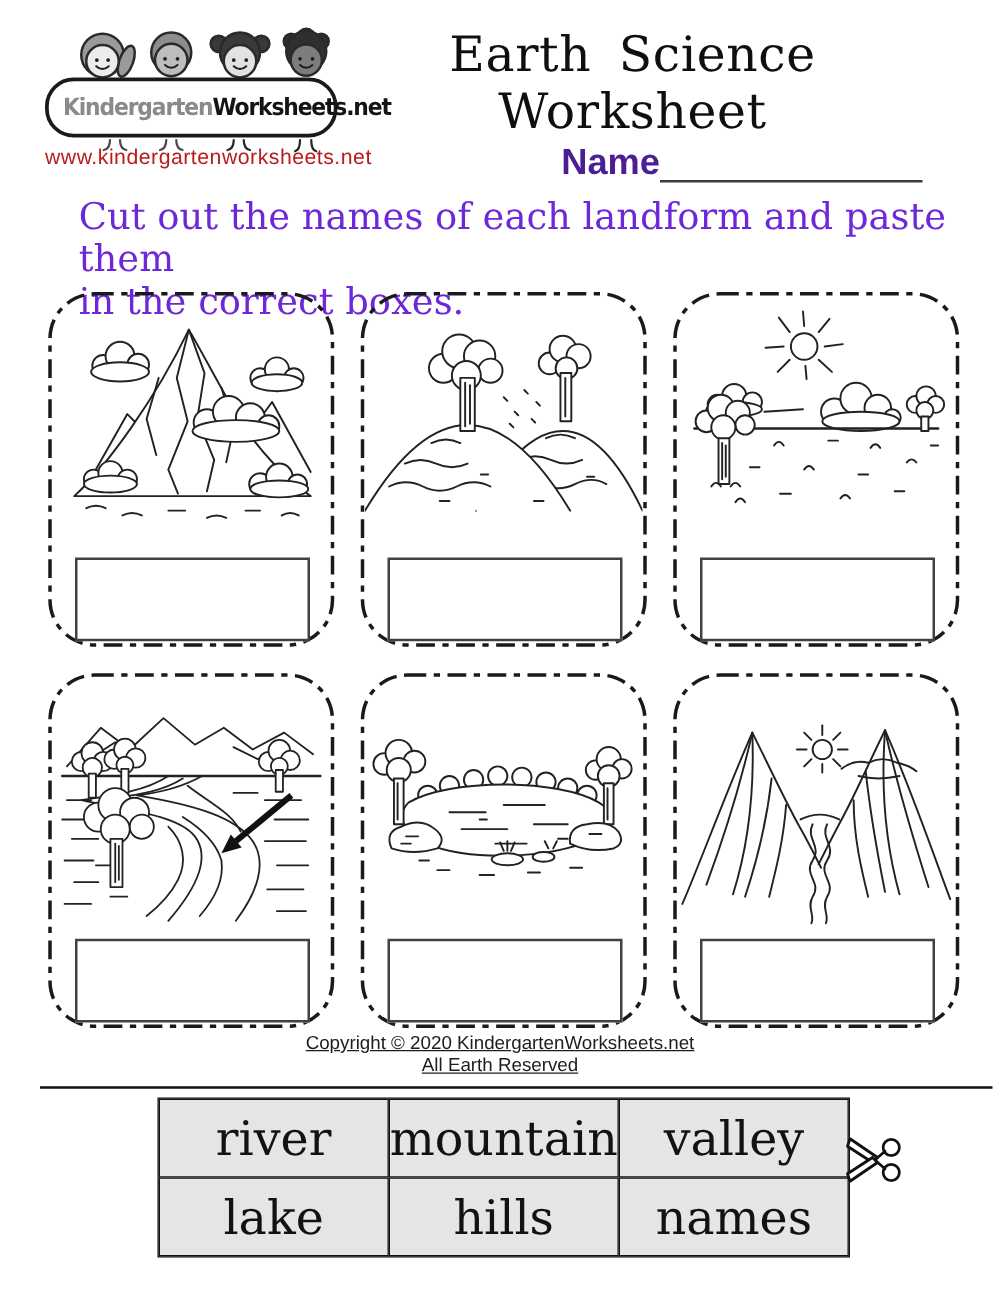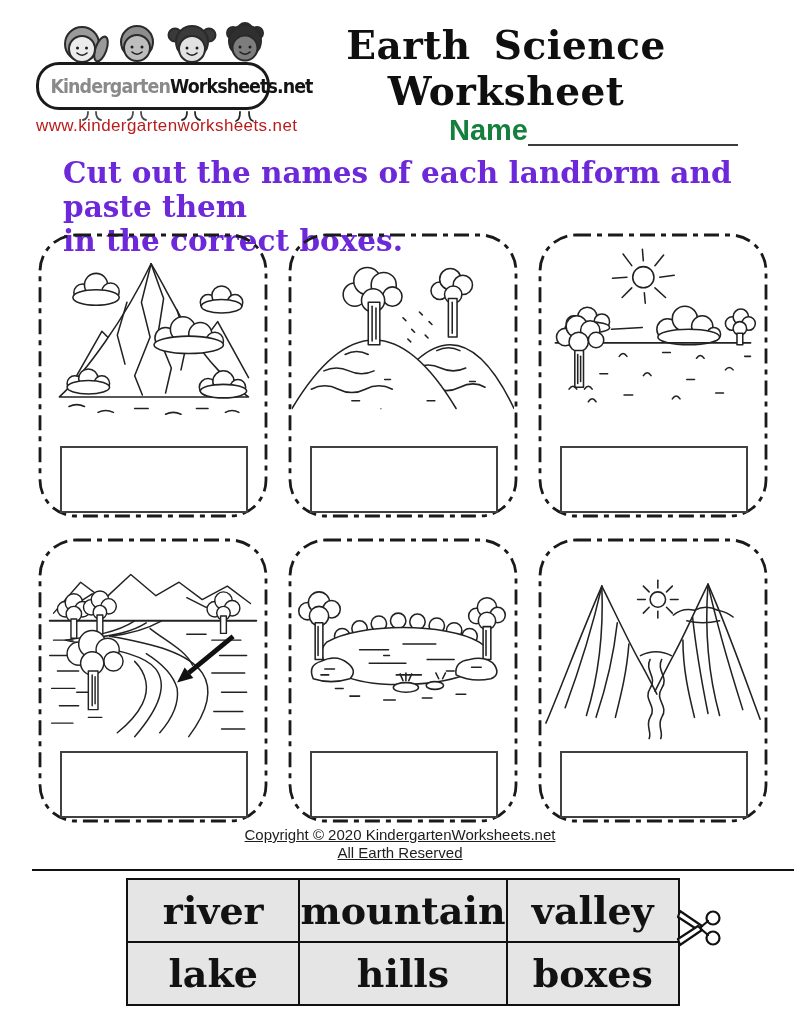--- a/index.html
+++ b/index.html
@@ -1,37 +1,37 @@
 <!DOCTYPE html>
 <html><head>
 <meta charset="utf-8">
 <style>
   html,body{margin:0;padding:0;background:#fff;}
   .page{position:relative;width:800px;height:1035px;background:#fff;overflow:hidden;
         font-family:"Liberation Sans",sans-serif;color:#111;}
-  .tw{font-family:"DejaVu Serif","Liberation Serif",serif;font-weight:bold;}
+  .tw{font-family:"DejaVu Serif","Liberation Serif",serif;}
 
   
   .logo{position:absolute;left:36px;top:20px;width:236px;height:118px;}
   .logo-kids{position:absolute;left:0;top:0;}
   .logo-banner{position:absolute;left:0;top:42px;width:228px;height:42px;
     border:3px solid #1a1a1a;border-radius:23px;background:#fff;
     display:flex;align-items:center;justify-content:flex-start;white-space:nowrap;}
   .logo-banner .inner{font-family:"DejaVu Sans",sans-serif;font-weight:bold;font-size:19px;
     letter-spacing:-1px;transform:scaleX(.92);}
   .brand-gray{color:#8a8a8a;}
   .brand-black{color:#141414;}
   .logo-url{position:absolute;left:0;top:96px;width:236px;font-size:17px;color:#b91c1c;
     letter-spacing:.4px;}
 
   
   .title{position:absolute;left:268px;top:22px;width:476px;text-align:center;
     font-size:39px;word-spacing:9px;letter-spacing:.5px;color:#0f0f0f;}
   .name-row{position:absolute;left:449px;top:114px;display:flex;align-items:flex-end;}
-  .name-label{font-size:29px;font-weight:600;color:#15803d;line-height:32px;}
+  .name-label{font-size:29px;font-weight:600;color:#4c1d95;line-height:32px;}
   .name-line{width:210px;height:28px;border-bottom:2.5px solid #3c3c3c;}
 
   .instructions{position:absolute;left:63px;top:156px;width:700px;font-size:29.5px;
     color:#6d28d9;line-height:34px;}
 
   
   .cards{position:absolute;left:38px;top:233px;width:730px;height:590px;}
   .card{position:absolute;width:230px;height:285px;}
   .card-border{position:absolute;left:0;top:0;}
   .card-art{position:absolute;left:4px;top:8px;}
@@ -469,21 +469,21 @@
   </div>
 
   <div class="divider"></div>
 
   <div class="word-bank">
     <div class="wb-cell tw">river</div>
     <div class="wb-cell tw">mountain</div>
     <div class="wb-cell tw">valley</div>
     <div class="wb-cell tw">lake</div>
     <div class="wb-cell tw">hills</div>
-    <div class="wb-cell tw">boxes</div>
+    <div class="wb-cell tw">names</div>
   </div>
 
   <svg class="scissors" width="50" height="46" viewBox="0 0 50 46">
     <g stroke="#111" stroke-width="2.2" fill="#fff" stroke-linejoin="round" stroke-linecap="round">
       <path d="M26,21 L4,6 L2,12 L22,25 Z"></path>
       <path d="M26,25 L4,40 L2,34 L22,21 Z"></path>
       <path d="M25,22 L32,16"></path>
       <path d="M25,24 L32,30"></path>
       <circle cx="37" cy="13" r="6.5" fill="none"></circle>
       <circle cx="37" cy="33" r="6.5" fill="none"></circle>

